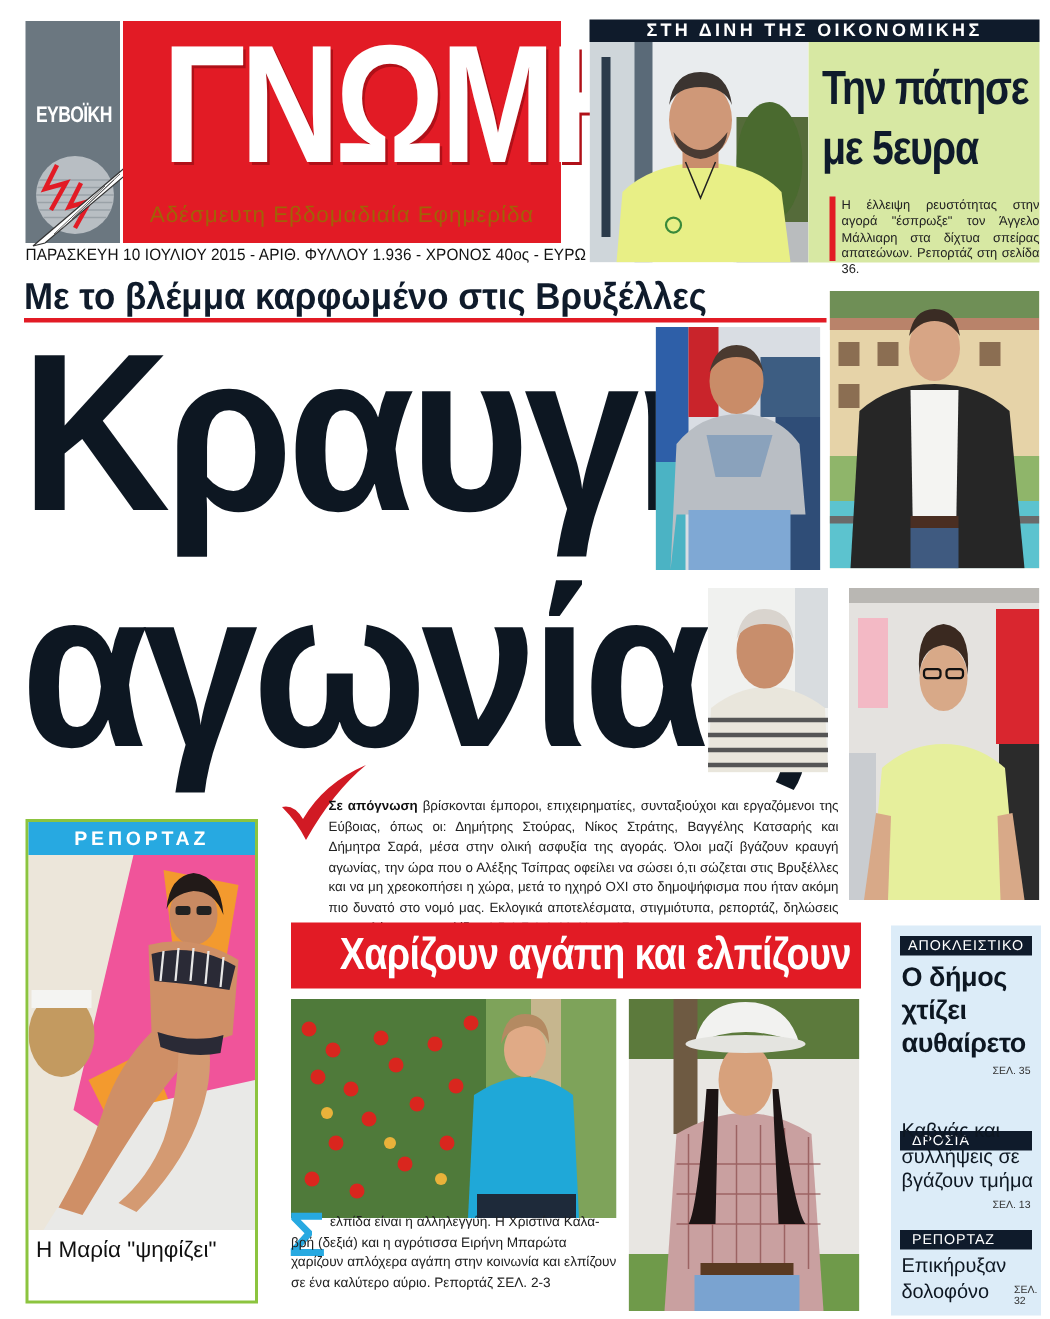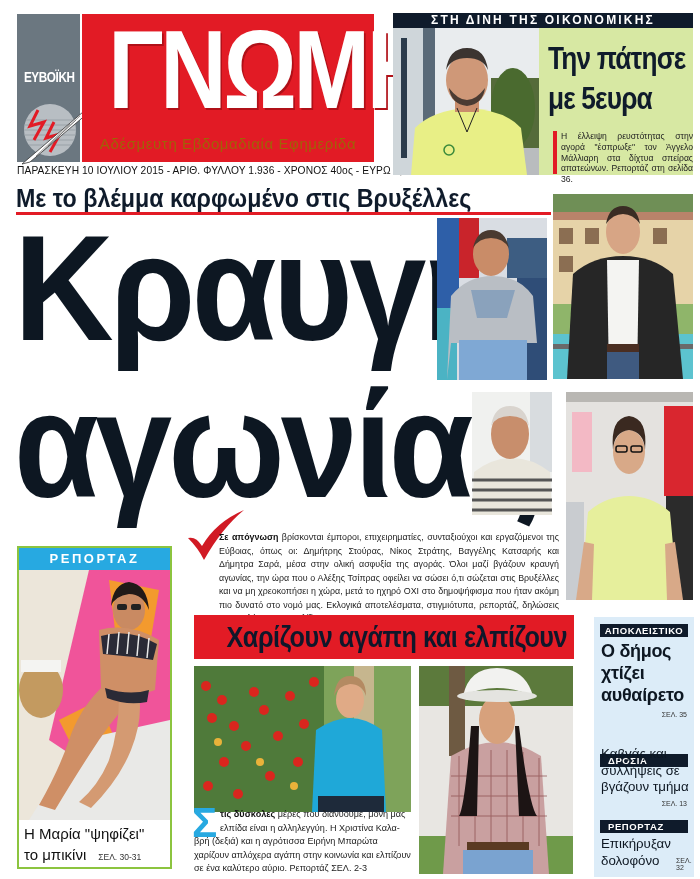--- a/index.html
+++ b/index.html
@@ -47,32 +47,32 @@
     .lead b { font-weight: bold; color: #111; margin-top: 20px; }
 
     
     .rep-frame { left: 17px; top: 546px; width: 155px; height: 323px; border: 2px solid #8cc43f; background: #fff; }
     .rep-label { left: 19px; top: 548px; width: 151px; height: 22px; background: #27a9e1; color: #fff; font-weight: bold; font-size: 13px; line-height: 22px; text-align: center; letter-spacing: 2.5px; }
     .rep-photo { left: 19px; top: 570px; width: 151px; height: 250px; overflow: hidden; }
     .rep-caption { left: 24px; top: 823px; width: 145px; font-size: 15px; line-height: 21px; color: #111; white-space: nowrap; }
     .rep-page { font-size: 8.5px; color: #333; margin-left: 12px; }
 
     
-    .mid-banner { left: 194px; top: 615px; width: 380px; height: 44px; background: #e21b25; color: #0f172a; font-weight: bold; font-size: 30px; line-height: 44px; text-align: center; white-space: nowrap; letter-spacing: -0.5px; text-decoration: underline; }
+    .mid-banner { left: 194px; top: 615px; width: 380px; height: 44px; background: #e21b25; color: #ffffff; font-weight: bold; font-size: 30px; line-height: 44px; text-align: center; white-space: nowrap; letter-spacing: -0.5px; text-decoration: underline; }
     .mid-banner span { display: inline-block; transform: scaleX(0.84); }
     .mid-photo-1 { left: 194px; top: 666px; width: 217px; height: 146px; overflow: hidden; }
     .mid-photo-2 { left: 419px; top: 666px; width: 154px; height: 208px; overflow: hidden; }
     .sigma { left: 192px; top: 806px; width: 30px; height: 30px; font-size: 42px; line-height: 34px; color: #27a9e1; font-weight: bold; }
     .mid-body { left: 194px; top: 808px; width: 217px; font-size: 9.1px; line-height: 13.6px; color: #222; }
     .mid-body .l1, .mid-body .l2 { padding-left: 26px; display: block; }
     .mid-body b { font-weight: bold; color: #111; }
 
     
     .side { left: 594px; top: 617px; width: 100px; height: 260px; background: #dcecf8; }
-    .side-label { left: 600px; height: 13px; background: #0f1b2b; color: #fff; font-weight: bold; font-size: 9.5px; line-height: 13px; text-align: center; letter-spacing: 0.6px; white-space: nowrap; }
+    .side-label { left: 600px; height: 13px; background: #0f1b2b; color: #fff; font-weight: normal; font-size: 9.5px; line-height: 13px; text-align: center; letter-spacing: 0.6px; white-space: nowrap; }
     .side-h1 { left: 601px; top: 640px; width: 92px; font-weight: bold; font-size: 18px; line-height: 22px; color: #0d1722; letter-spacing: -0.3px; }
     .side-h { left: 601px; width: 92px; font-size: 13.3px; line-height: 16.5px; color: #0d1722; }
     .side-page { font-size: 7px; color: #333; }
     .sp-right { left: 601px; width: 86px; text-align: right; }
 
     svg { display: block; }
   </style>
 </head>
 <body>
 
@@ -235,21 +235,20 @@
         <line x1="120" y1="64" x2="118" y2="86"></line>
         <line x1="130" y1="68" x2="128" y2="88"></line>
       </g>
     <path d="M82 118 Q60 140 50 170 Q40 200 20 235 L36 240 Q60 200 80 170 Q100 140 120 124 Z" fill="#cf8f66"></path>
     <path d="M100 126 Q100 160 90 190 Q80 215 60 232 L72 238 Q100 210 112 180 Q124 150 120 124 Z" fill="#d49a72"></path>
     <path d="M86 118 Q110 126 130 120 L128 132 Q108 136 88 128 Z" fill="#2a2a36"></path>
   </svg>
 </div>
 <div class="abs rep-caption">
   <div>Η Μαρία "ψηφίζει"</div>
-  <div><span>το μπικίνι</span><span class="rep-page">ΣΕΛ. 30-31</span></div>
 </div>
 
 <div class="abs mid-banner"><span>Χαρίζουν αγάπη και ελπίζουν</span></div>
 <div class="abs mid-photo-1">
   <svg width="217" height="146" viewBox="0 0 217 146">
     <rect width="217" height="146" fill="#4f7a3a"></rect>
     <rect x="130" y="0" width="87" height="146" fill="#7ea35a"></rect>
     <rect x="160" y="0" width="20" height="146" fill="#c6b68e"></rect>
     <g fill="#d9261e">
       <circle cx="12" cy="20" r="5"></circle>
@@ -302,21 +301,20 @@
     <rect x="44" y="184" width="70" height="24" fill="#7aa3d0"></rect>
     <path d="M52 60 Q46 140 40 150 L58 150 L60 60 Z" fill="#1c1414"></path>
     <path d="M100 60 Q110 140 118 150 L100 150 L96 60 Z" fill="#1c1414"></path>
     <ellipse cx="78" cy="54" rx="18" ry="24" fill="#d7a17c"></ellipse>
     <path d="M44 30 Q50 2 78 2 Q106 2 114 30 Q96 22 78 22 Q60 22 44 30 Z" fill="#f2f2f0"></path>
     <ellipse cx="78" cy="30" rx="40" ry="6" fill="#e4e4e0"></ellipse>
   </svg>
 </div>
 <div class="abs sigma">Σ</div>
 <div class="abs mid-body">
-  <span class="l1"><b>τις δύσκολες</b><span> μέρες που διανύουμε, μόνη μας</span></span>
   <span class="l2">ελπίδα είναι η αλληλεγγύη. Η Χριστίνα Καλα-</span>
   <span>βρή (δεξιά) και η αγρότισσα Ειρήνη Μπαρώτα χαρίζουν απλόχερα αγάπη στην κοινωνία και ελπίζουν σε ένα καλύτερο αύριο. Ρεπορτάζ ΣΕΛ. 2-3</span>
 </div>
 
 <div class="abs side"></div>
 
 <div class="abs side-label" style="top:624px;width:88px;">ΑΠΟΚΛΕΙΣΤΙΚΟ</div>
 <div class="abs side-h1">Ο δήμος χτίζει αυθαίρετο</div>
 <div class="abs side-page sp-right" style="top:711px;">ΣΕΛ. 35</div>
 

